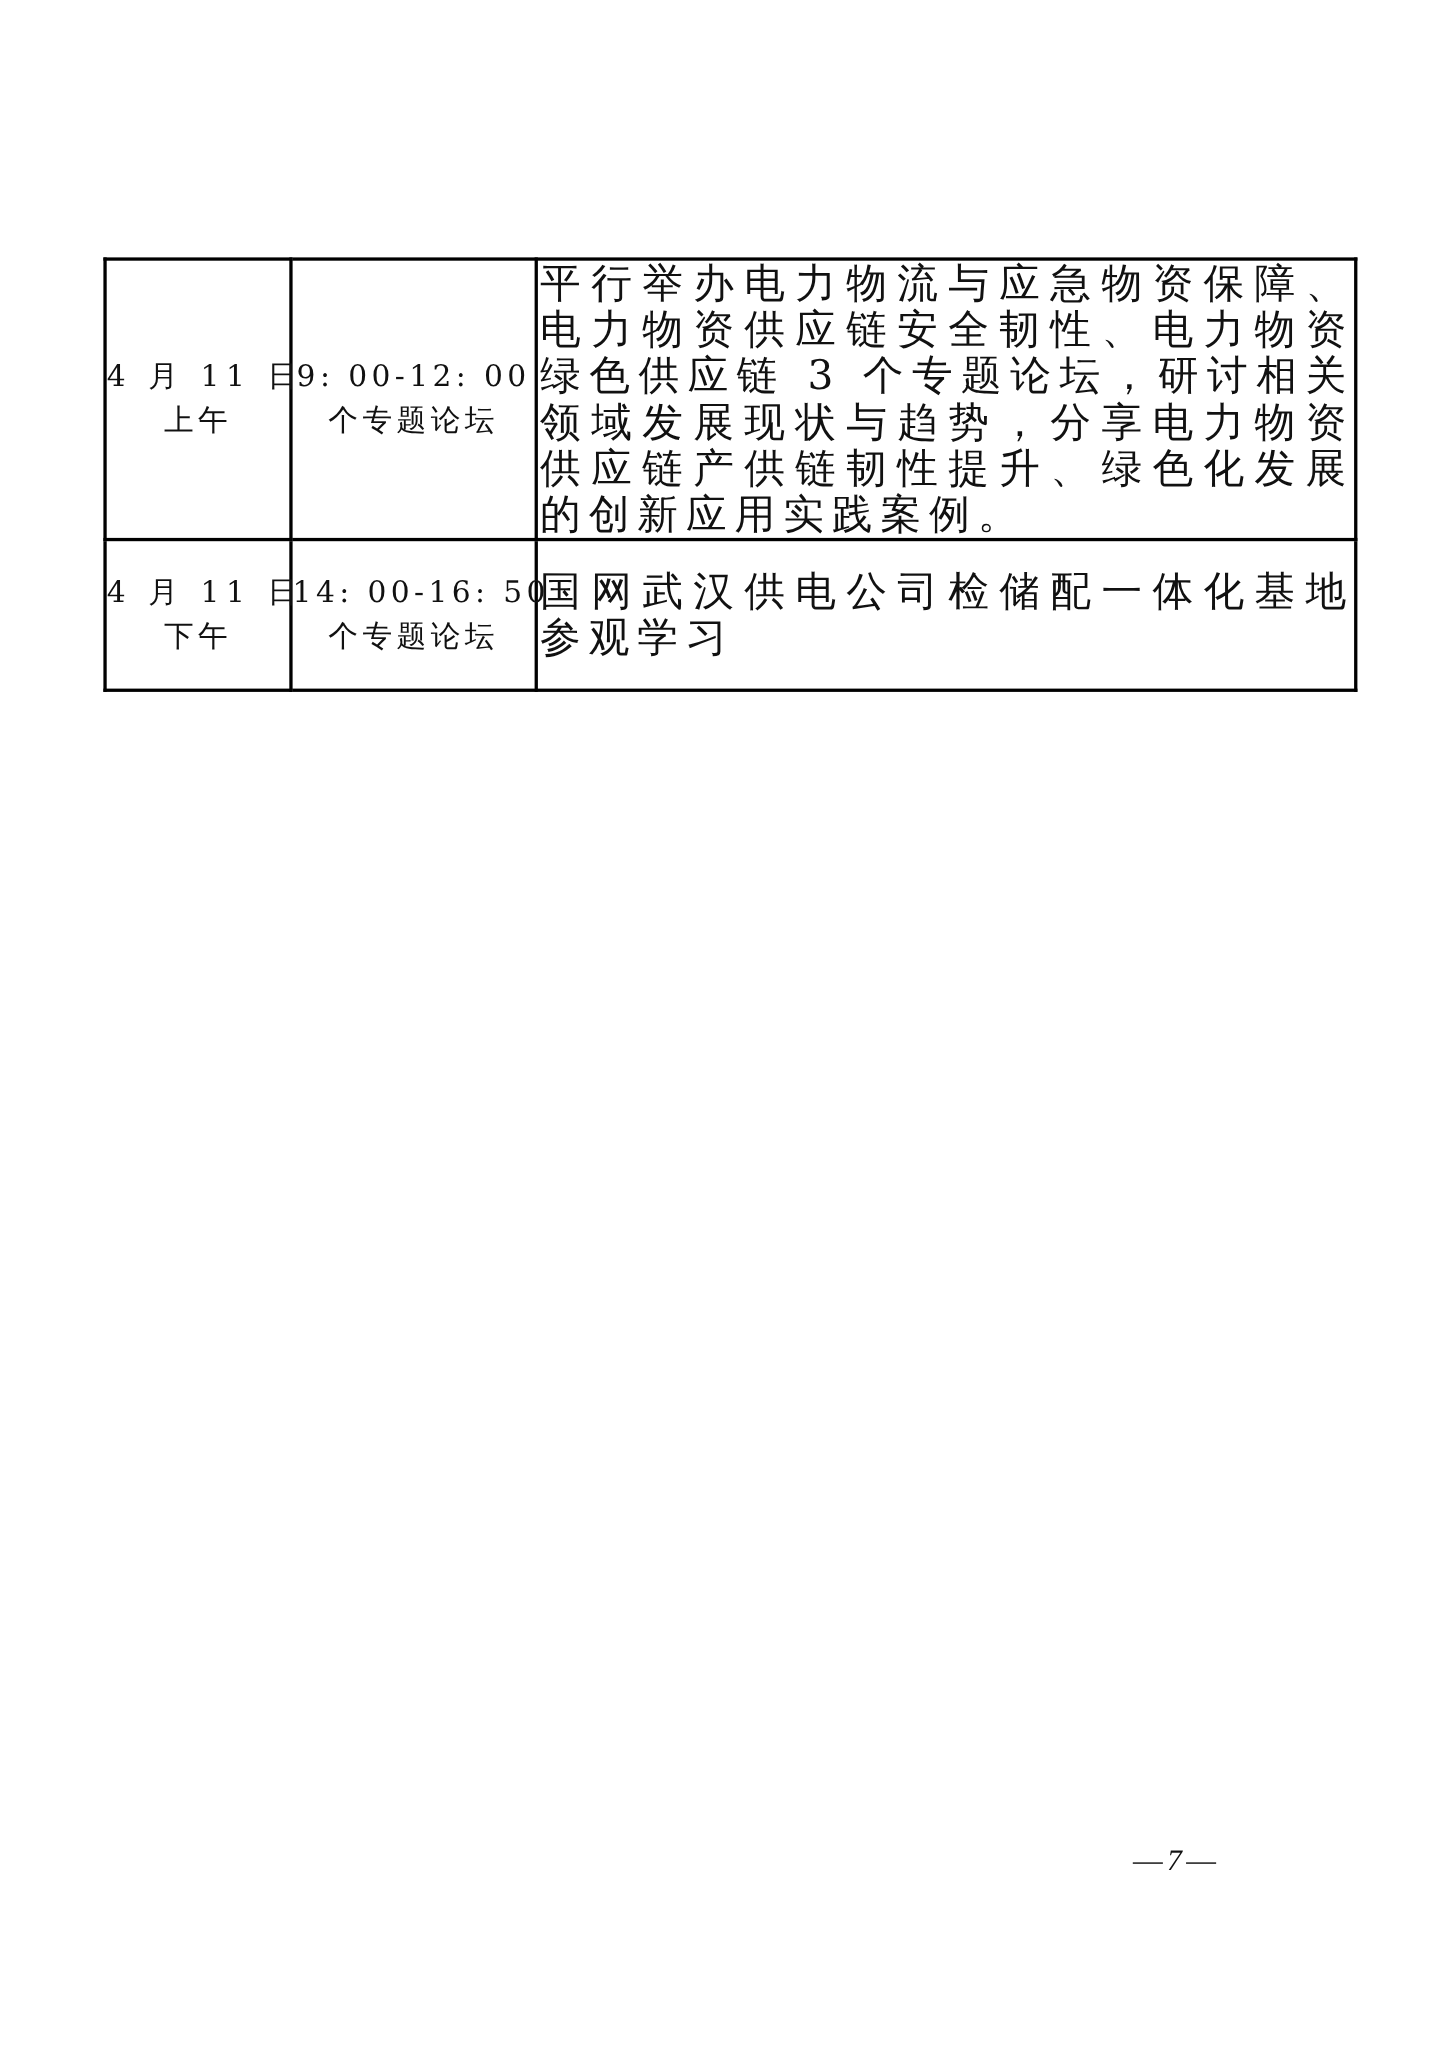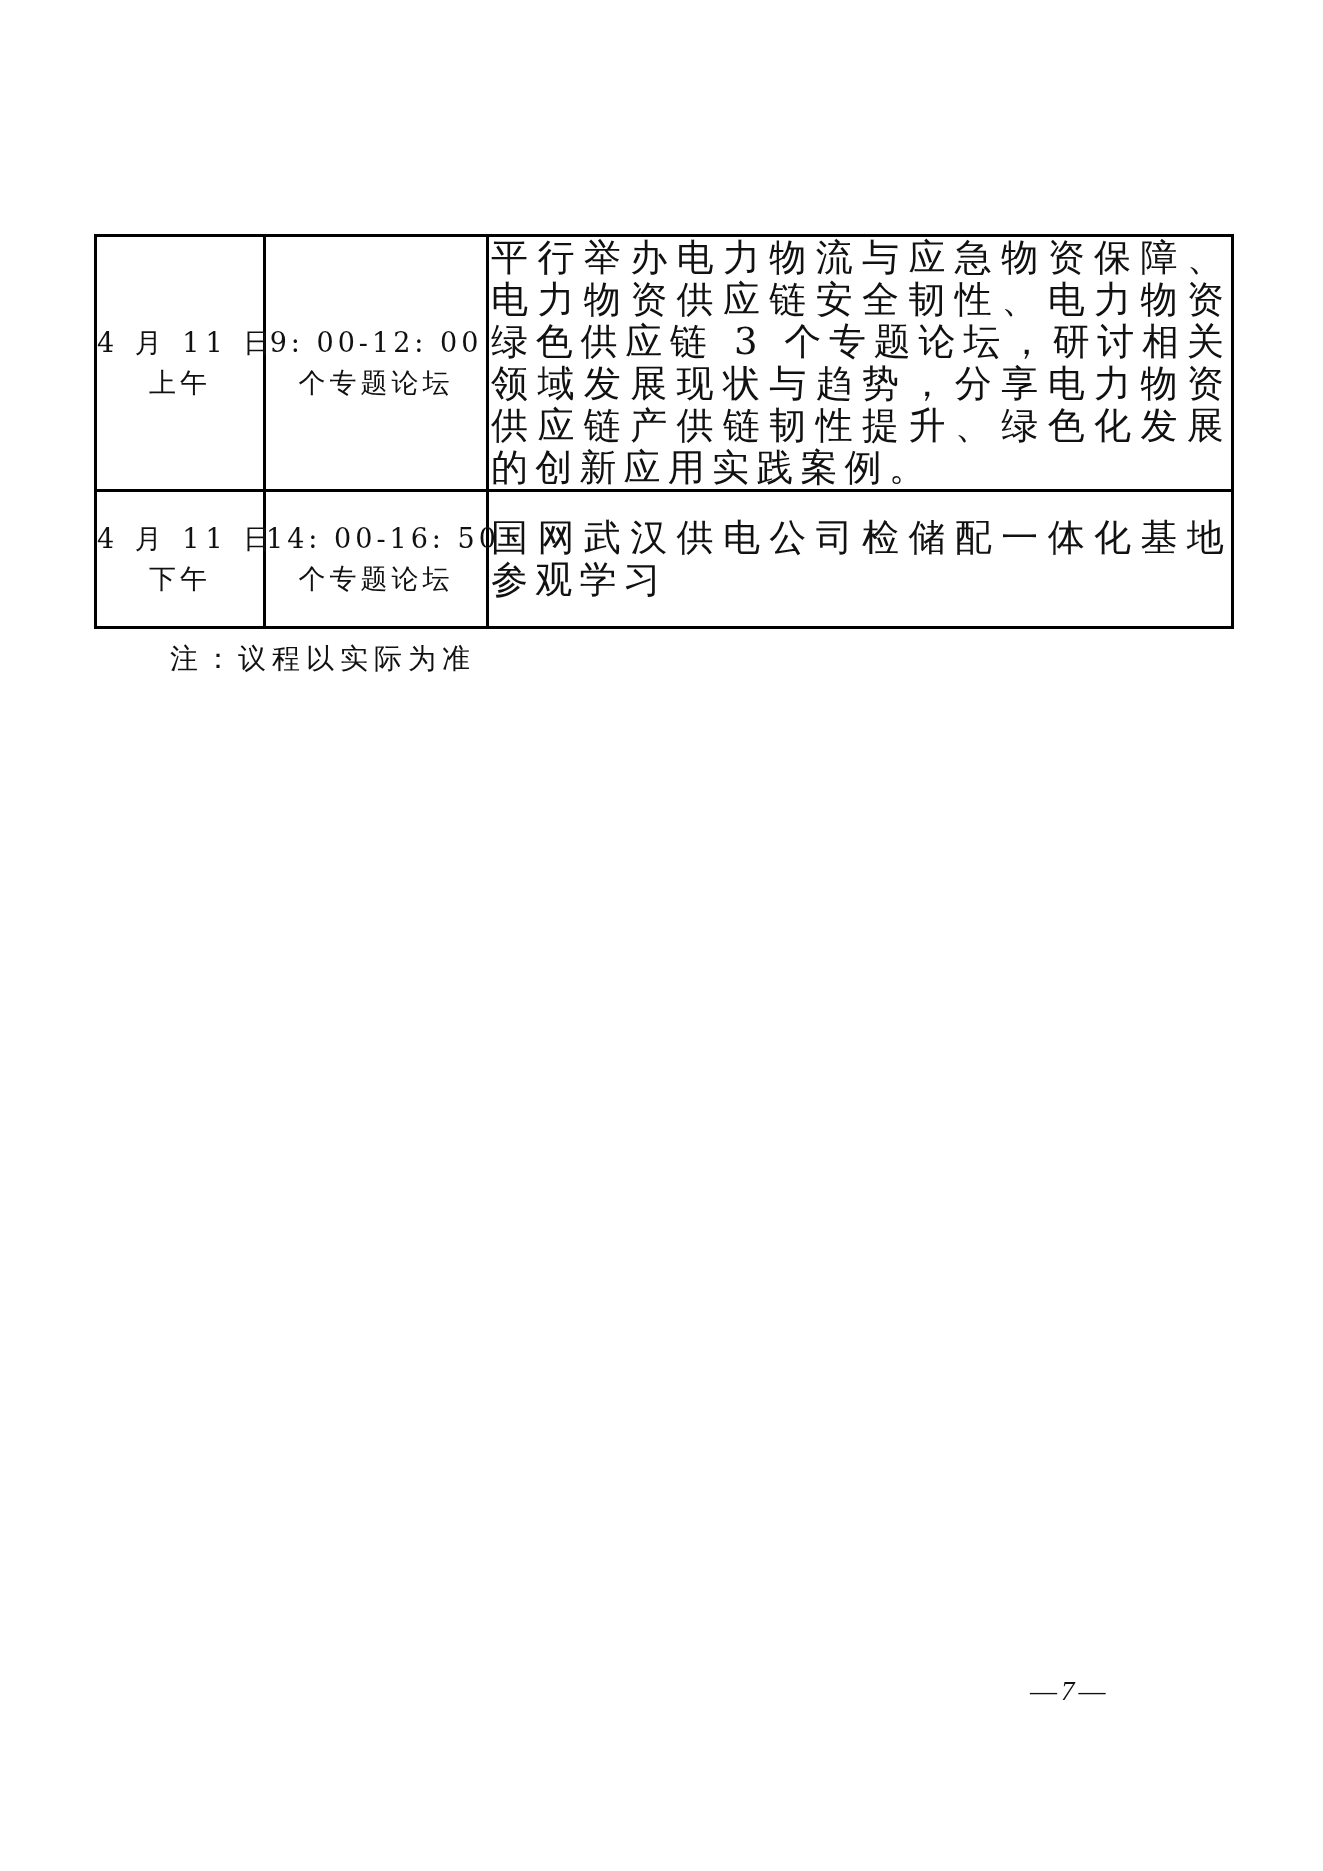--- a/index.html
+++ b/index.html
@@ -115,19 +115,18 @@
           <span class="line">14: 00-16: 50</span>
           <span class="line">个专题论坛</span>
         </td>
         <td class="desc">
           <span class="desc-inner">国网武汉供电公司检储配一体化基地参观学习</span>
         </td>
       </tr>
     </tbody>
   </table>
 
-  <div class="note">注：议程以实际为准</div>
 
   <div class="page-number">
     <span class="dash">—</span><span class="num">7</span><span class="dash">—</span>
   </div>
 
 </div>
 
 </body></html>

